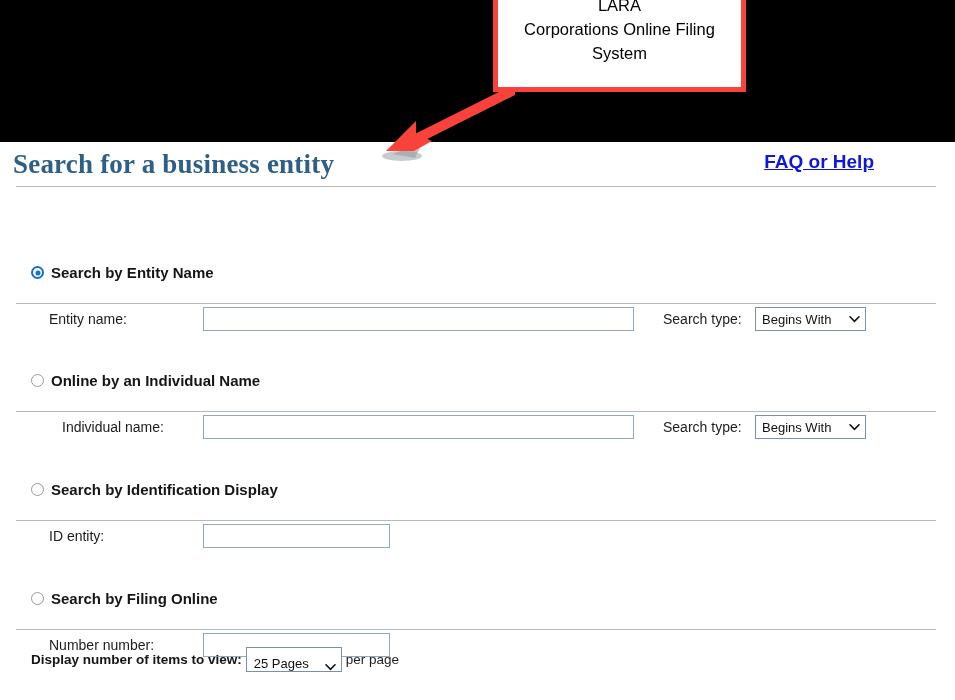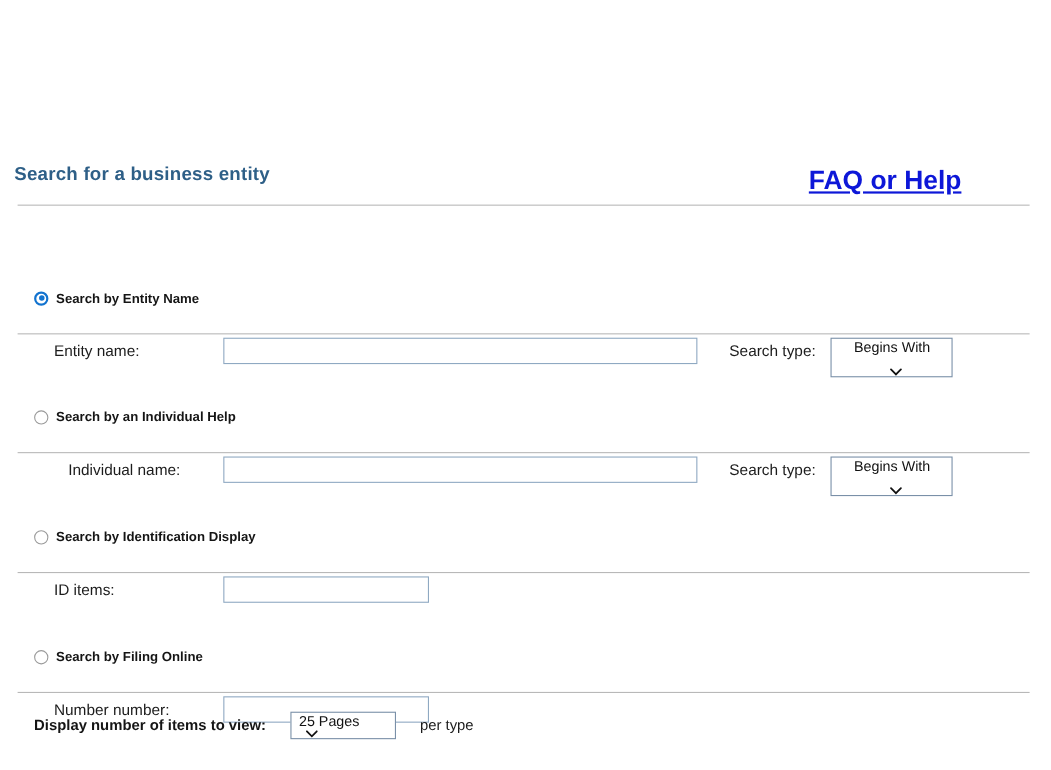--- a/index.html
+++ b/index.html
@@ -69,30 +69,31 @@
   }
 
   .page-head {
     position: relative;
     height: 46px;
   }
   .page-title {
     position: absolute;
     left: 13px;
     top: 7px;
-    font-size: 17px;
+    font-size: 27px;
     font-weight: bold;
     color: #2e5f87;
     letter-spacing: 0.2px;
+    font-family: Liberation Serif, serif;
   }
   .faq-link {
     position: absolute;
     right: 81px;
     top: 9px;
-    font-size: 24px;
+    font-size: 19px;
     font-weight: bold;
     color: #0d17d8;
     text-decoration: underline;
     cursor: pointer;
     margin-left: 36px;
   }
 
   .rule {
     position: absolute;
     left: 16px;
@@ -131,21 +132,21 @@
   .radio.checked::after {
     content: "";
     position: absolute;
     left: 50%; top: 50%;
     transform: translate(-50%, -50%);
     width: 5px; height: 5px;
     border-radius: 50%;
     background: #1273cf;
   }
   .radio-label {
-    font-size: 12px;
+    font-size: 15px;
     font-weight: bold;
     color: #151515;
     white-space: nowrap;
   }
 
   .field-label {
     position: absolute;
     font-size: 14px;
     color: #1c1c1c;
     white-space: nowrap;
@@ -160,78 +161,93 @@
     color: #111111;
     padding: 2px 4px;
     outline: none;
   }
 
   .select-box {
     position: absolute;
     box-sizing: border-box;
     background: #ffffff;
     border: 1px solid #7a90a8;
-    height: 36px;
+    height: 24px;
     display: flex;
     align-items: center;
     justify-content: space-between;
     padding: 0 5px 0 6px;
     font-size: 13px;
     color: #111111;
     cursor: pointer;
     white-space: nowrap;
-    flex-direction: column;
   }
   .chev {
     margin-left: 6px;
     flex: 0 0 auto;
     line-height: 0;
   }
 
   .display-row {
     position: absolute;
     left: 31px;
     top: 648px;
     display: flex;
     align-items: center;
-    gap: 22px;
+    gap: 4px;
   }
   .display-label {
     font-size: 13.5px;
     font-weight: bold;
     color: #151515;
     white-space: nowrap;
   }
   .per-page {
     font-size: 13.5px;
     color: #1c1c1c;
     white-space: nowrap;
   }
   .sel-inline {
     position: relative;
     box-sizing: border-box;
     background: #ffffff;
     border: 1px solid #7a90a8;
     height: 25px;
     width: 96px;
     display: flex;
-    align-items: flex-start;
+    align-items: flex-end;
     justify-content: space-between;
     padding: 0 5px 0 7px;
     font-size: 13px;
     color: #111111;
     cursor: pointer;
-    flex-direction: column;
   }
 </style>
 </head>
 <body>
 
 <div id="page">
 
+  <div class="banner">
+
+    <svg class="callout-arrow" viewBox="0 0 400 85" width="400" height="85">
+      <g transform="translate(0,3)">
+        <path d="M 22 66 L 52 56 L 45 70 Z" fill="#000000" opacity="0.25"></path>
+        <ellipse cx="32" cy="68" rx="20" ry="5" fill="#9aa3a8" opacity="0.55"></ellipse>
+      </g>
+      <path d="M 140 0 L 140 7 L 32 61 L 32 61" stroke="#f9423a" stroke-width="10" fill="none" stroke-linecap="butt"></path>
+      <path d="M 16 66 L 46 36 L 46 49 L 62 56 L 44 66 Z" fill="#f9423a"></path>
+    </svg>
+
+    <div class="callout-box">
+      <div class="callout-text">LARA
+Corporations Online Filing
+System</div>
+    </div>
+  </div>
 
   <div class="content">
 
     <div class="page-head">
       <div class="page-title">Search for a business entity</div>
       <a class="faq-link">FAQ or Help</a>
     </div>
 
     <div class="rule" style="top:44px"></div>
 
@@ -251,21 +267,21 @@
             </svg>
         </span>
       </div>
     </div>
 
     <div class="rule" style="top:161px"></div>
 
     <div class="section">
       <div class="radio-row" style="top:184px">
         <span class="radio"></span>
-        <span class="radio-label">Search by an Individual Help</span>
+        <span class="radio-label">Online by an Individual Name</span>
       </div>
       <div class="field-label" style="left:62px; top:231px">Individual name:</div>
       <input class="text-input" style="left: 203px; top: 227px; width: 431px; height: 24px;" value="">
       <div class="field-label" style="left:663px; top:231px">Search type:</div>
       <div class="select-box" style="left:755px; top:227px; width:111px">
         <span>Begins With</span>
         <span class="chev">
           <svg width="11" height="8" viewBox="0 0 11 8">
               <path d="M1 1.8 L5.5 6.4 L10 1.8" stroke="#111" stroke-width="1.6" fill="none" stroke-linecap="round"></path>
             </svg>
@@ -273,21 +289,21 @@
       </div>
     </div>
 
     <div class="rule" style="top:269px"></div>
 
     <div class="section">
       <div class="radio-row" style="top:293px">
         <span class="radio"></span>
         <span class="radio-label">Search by Identification Display</span>
       </div>
-      <div class="field-label" style="left:49px; top:340px">ID items:</div>
+      <div class="field-label" style="left:49px; top:340px">ID entity:</div>
       <input class="text-input" style="left: 203px; top: 336px; width: 187px; height: 24px;" value="">
     </div>
 
     <div class="rule" style="top:378px"></div>
 
     <div class="section">
       <div class="radio-row" style="top:402px">
         <span class="radio"></span>
         <span class="radio-label">Search by Filing Online</span>
       </div>
@@ -300,17 +316,17 @@
     <div class="display-row" style="top:505px">
       <span class="display-label">Display number of items to view:</span>
       <span class="sel-inline">
         <span>25 Pages</span>
         <span class="chev">
           <svg width="11" height="8" viewBox="0 0 11 8">
               <path d="M1 1.8 L5.5 6.4 L10 1.8" stroke="#111" stroke-width="1.6" fill="none" stroke-linecap="round"></path>
             </svg>
         </span>
       </span>
-      <span class="per-page">per type</span>
+      <span class="per-page">per page</span>
     </div>
 
   </div>
 </div>
 
 </body></html>

